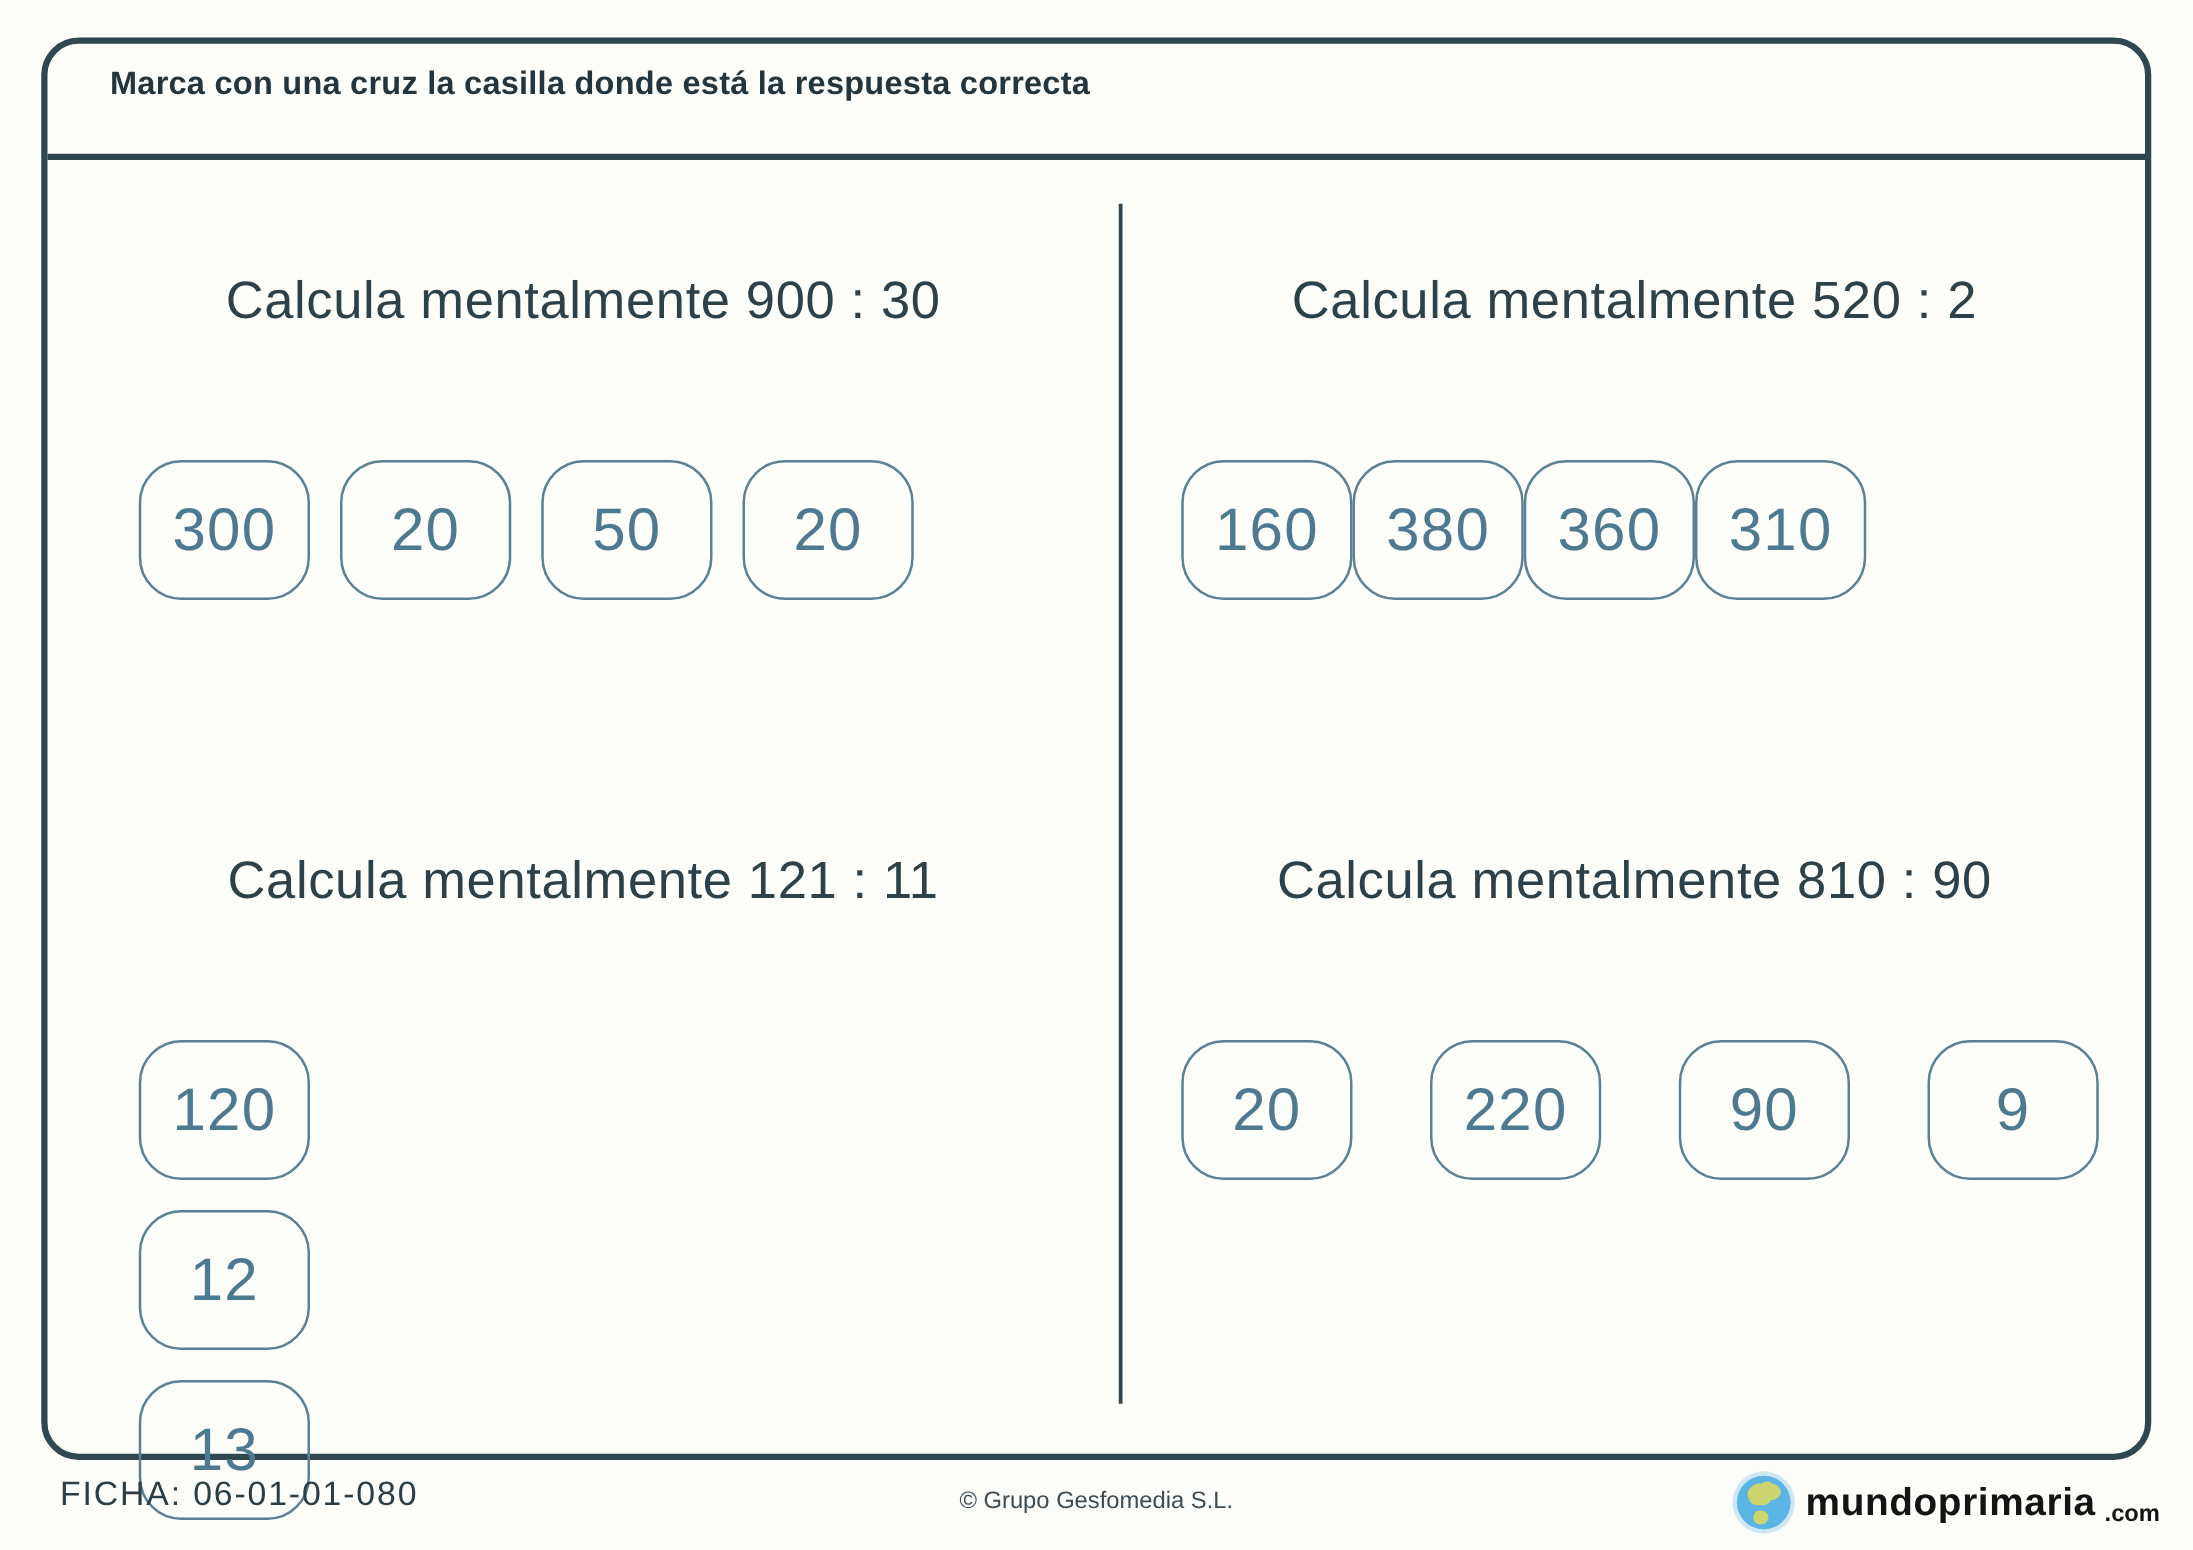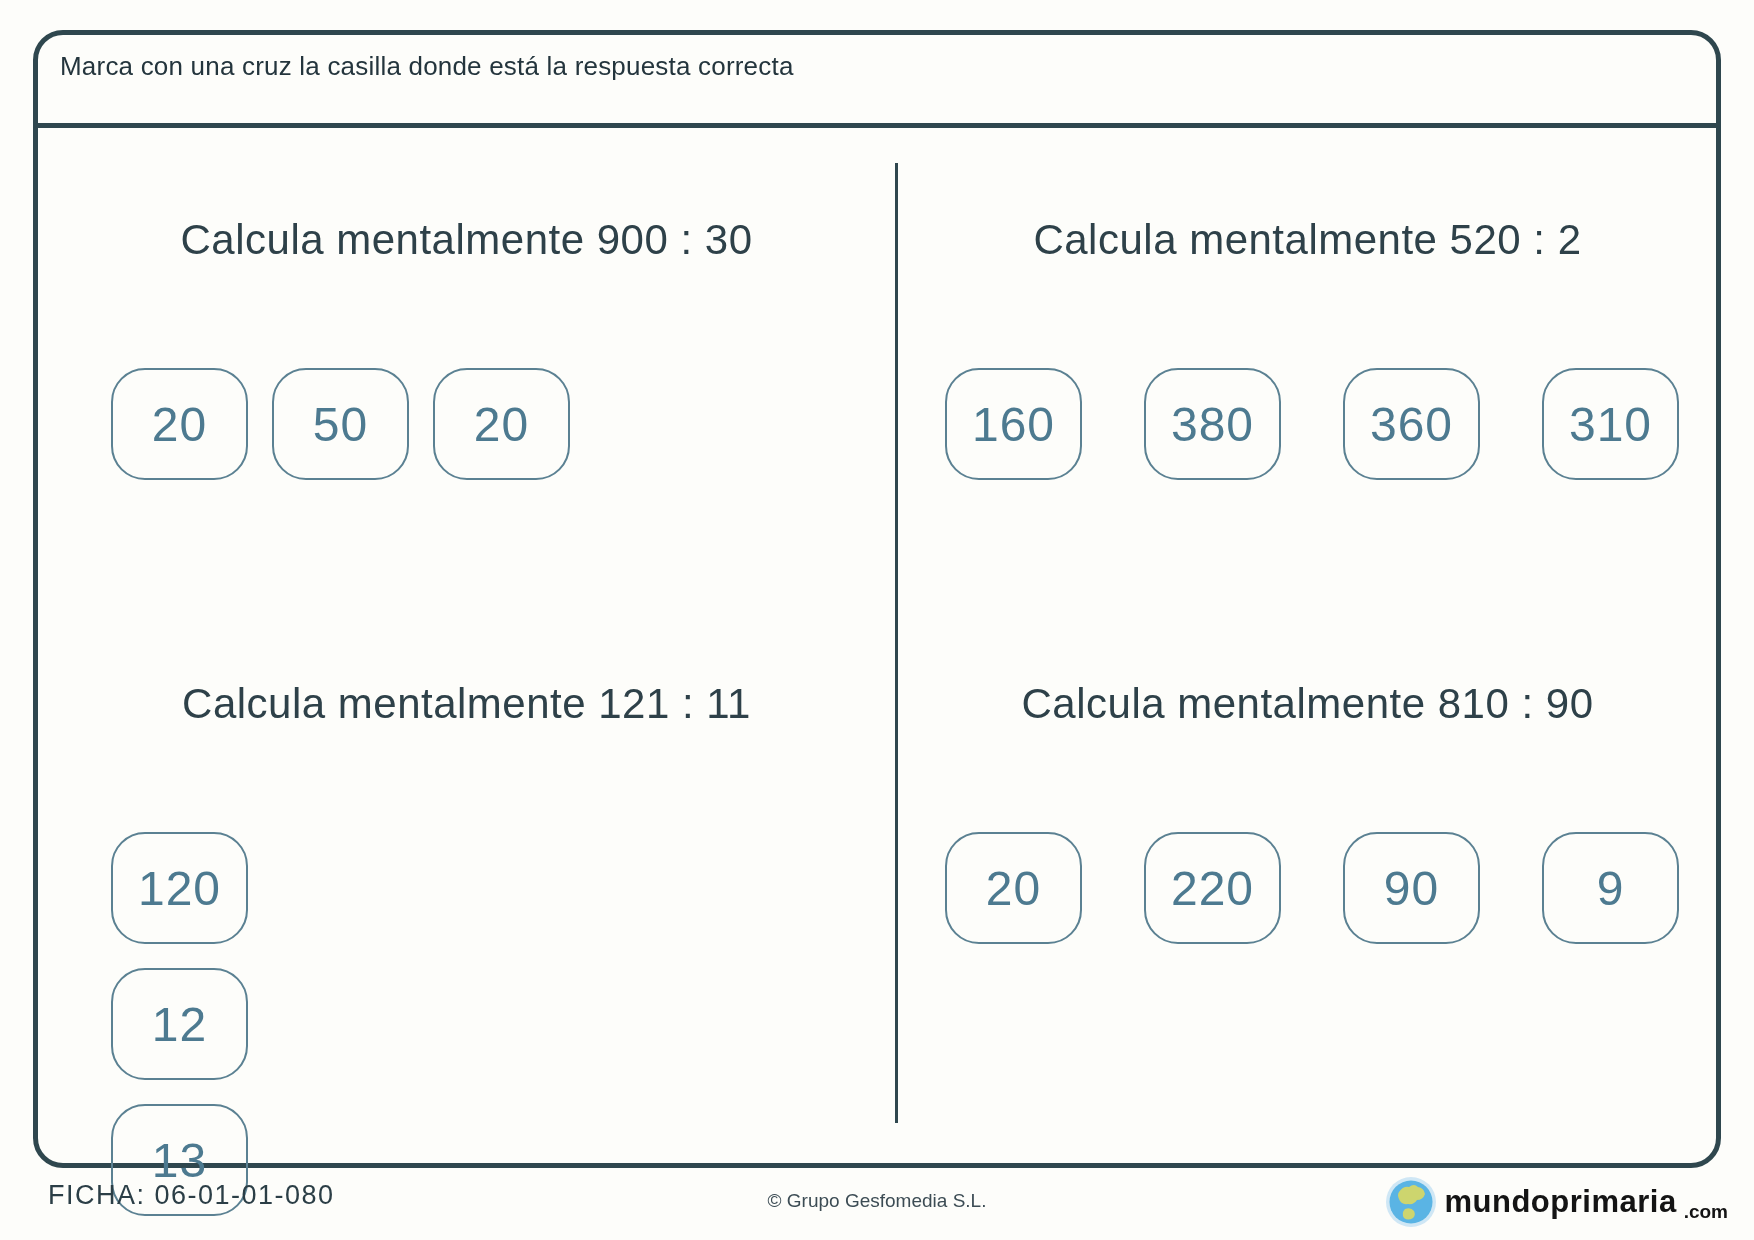--- a/index.html
+++ b/index.html
@@ -17,21 +17,22 @@
     width:1688px; height:1138px;
     border:5px solid #2f474e;
     border-radius:30px;
     background:#fdfdfa;
   }
 
   
   .titlebar {
     height:93px;
     border-bottom:5px solid #2f474e;
-    padding:16px 38px 0 22px;
+    padding:16px 38px 0 50px;
+    font-weight:bold;
   }
   .titlebar .instruction {
     font-size:26px;
     color:#24353d;
     letter-spacing:0.2px;
   }
 
   
   .vdivider {
     position:absolute;
@@ -52,21 +53,21 @@
   .prompt.q2 { left:860px; top:181px; width:819px; }
   .prompt.q3 { left:0;     top:645px; width:857px;text-align:center; }
   .prompt.q4 { left:860px; top:645px; width:819px; }
 
   
   .options {
     position:absolute;
     display:flex;
   }
   .options.q1 { left:73px;  top:333px; gap:24px; }
-  .options.q2 { left:907px; top:333px; gap:62px; }
+  .options.q2 { left:907px; top:333px; }
   .options.q3 { left:73px;  top:797px; gap:24px;flex-direction:column; }
   .options.q4 { left:907px; top:797px; gap:62px; }
 
   .answer-box {
     width:137px; height:112px;
     border:2.5px solid #5b8192;
     border-radius:34px;
     background:transparent;
     display:flex; align-items:center; justify-content:center;
     font-family:"Liberation Sans", sans-serif;
@@ -107,20 +108,21 @@
 <div class="frame">
 
   <div class="titlebar">
     <div class="instruction">Marca con una cruz la casilla donde está la respuesta correcta</div>
   </div>
 
   <div class="vdivider"></div>
 
   <div class="prompt q1">Calcula mentalmente 900 : 30</div>
   <div class="options q1">
+    <div class="answer-box">300</div>
     <div class="answer-box">20</div>
     <div class="answer-box">50</div>
     <div class="answer-box">20</div>
   </div>
 
   <div class="prompt q2">Calcula mentalmente 520 : 2</div>
   <div class="options q2">
     <div class="answer-box">160</div>
     <div class="answer-box">380</div>
     <div class="answer-box">360</div>

